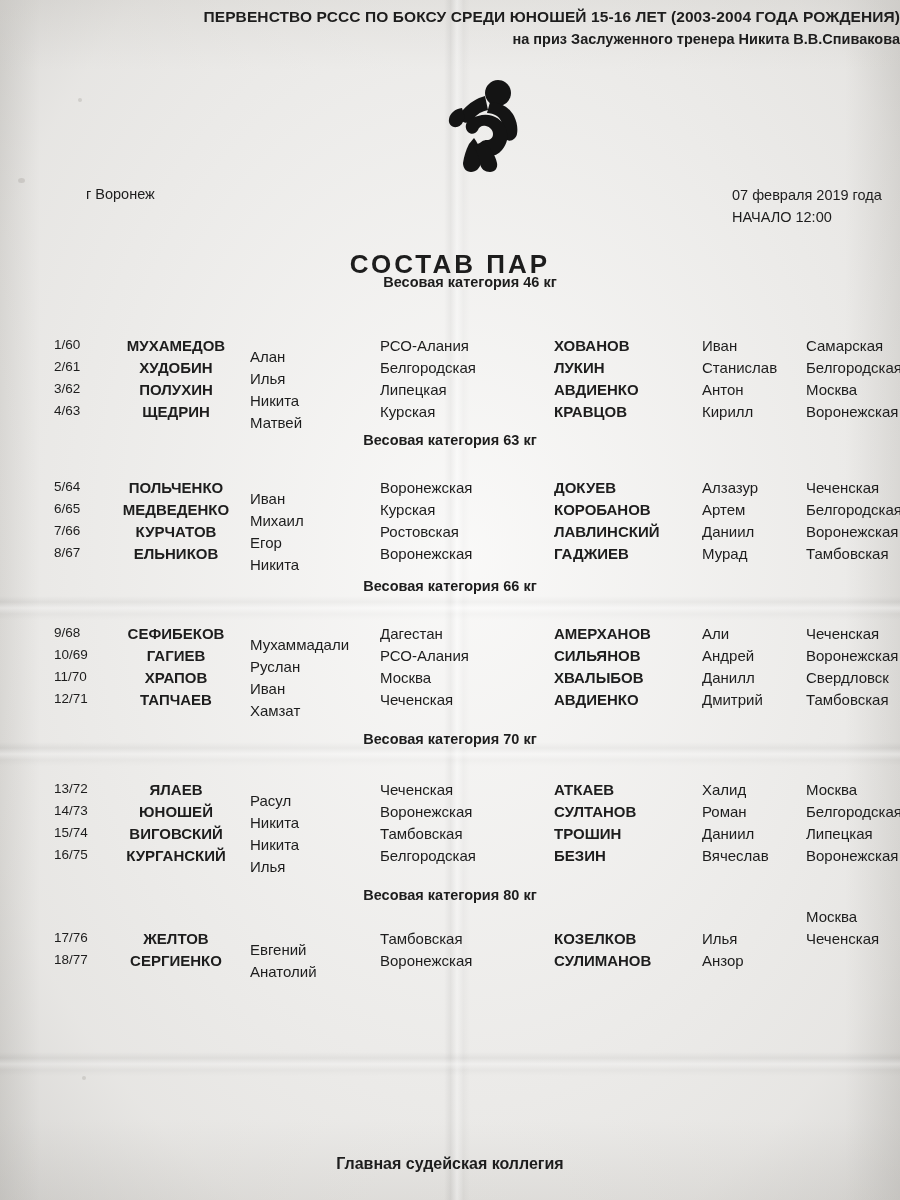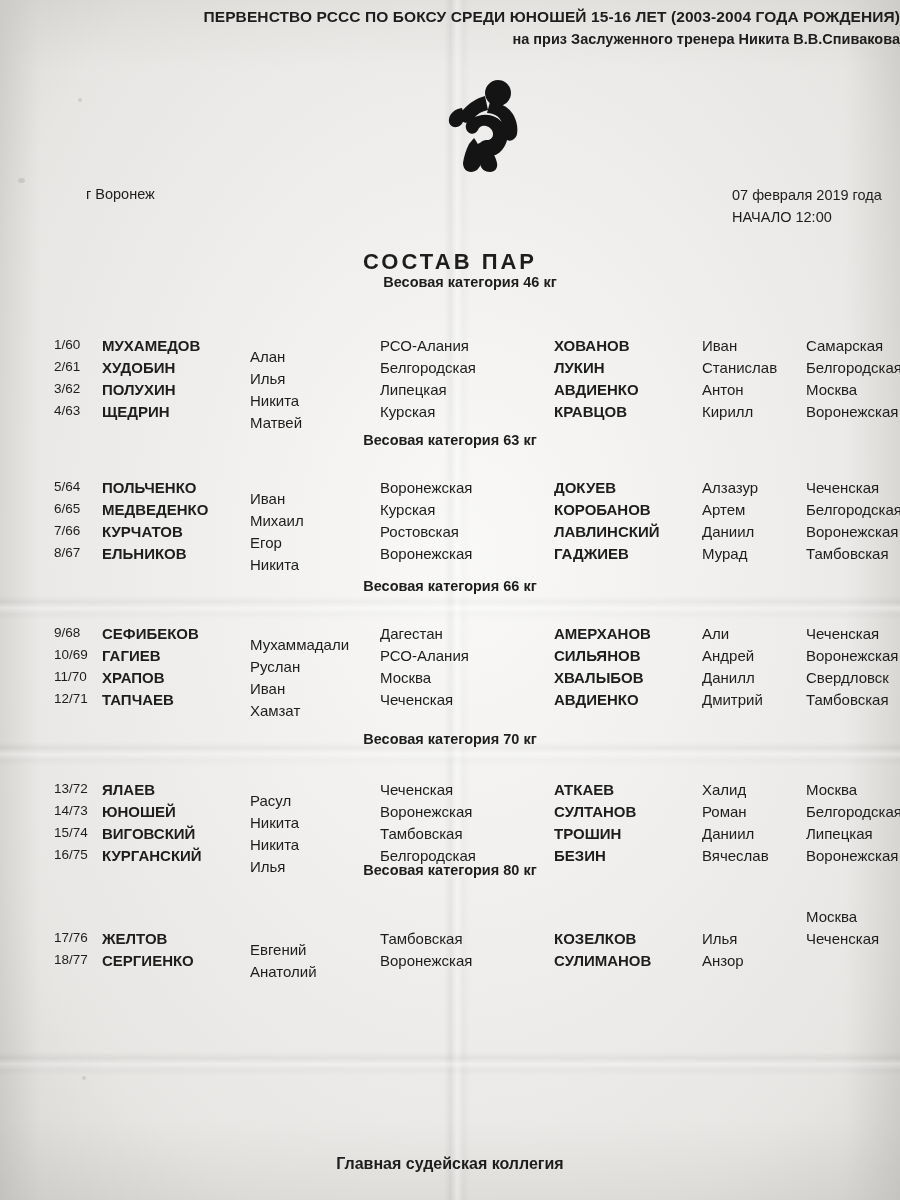--- a/index.html
+++ b/index.html
@@ -84,41 +84,41 @@
     font-size: 14.5px;
     line-height: 22px;
   }
 
   .title {
     position: absolute;
     left: 0;
     right: 0;
     top: 249px;
     text-align: center;
-    font-size: 22px;
+    font-size: 26px;
     font-weight: bold;
     letter-spacing: 3px;
   }
 
   .cat {
     position: absolute;
     left: 0;
     right: 0;
     text-align: center;
     font-size: 14.5px;
     font-weight: bold;
   }
 
   .row {
     position: absolute;
     font-size: 15px;
     white-space: nowrap;
   }
   .c-num   { position: absolute; left: 0;    width: 52px; font-size: 13.5px; text-align: left; }
-  .c-red   { position: absolute; left: 48px; width: 148px; font-weight: bold; }
+  .c-red   { position: absolute; left: 48px; width: 148px; font-weight: bold; text-align: center; }
   .c-rname { position: absolute; left: 196px; width: 140px; margin-top: 11px; }
   .c-rreg  { position: absolute; left: 326px; width: 195px; }
   .c-blue  { position: absolute; left: 500px; width: 148px; font-weight: bold; }
   .c-bname { position: absolute; left: 648px; width: 106px; }
   .c-breg  { position: absolute; left: 752px; width: 150px; }
 
   .footer {
     position: absolute;
     left: 0;
     right: 0;
@@ -319,21 +319,21 @@
   <div class="row" style="left:54px;top:847px;width:830px;">
     <span class="c-num">16/75</span>
     <span class="c-red">КУРГАНСКИЙ</span>
     <span class="c-rname">Илья</span>
     <span class="c-rreg">Белгородская</span>
     <span class="c-blue">БЕЗИН</span>
     <span class="c-bname">Вячеслав</span>
     <span class="c-breg">Воронежская</span>
   </div>
 
-  <div class="cat" style="top:862px;">Весовая  категория 80 кг</div>
+  <div class="cat" style="top:887px;">Весовая  категория 80 кг</div>
   <div class="row" style="left:54px;top:930px;width:830px;">
     <span class="c-num">17/76</span>
     <span class="c-red">ЖЕЛТОВ</span>
     <span class="c-rname">Евгений</span>
     <span class="c-rreg">Тамбовская</span>
     <span class="c-blue">КОЗЕЛКОВ</span>
     <span class="c-bname">Илья</span>
     <span class="c-breg" style="top:-22px;">Москва</span>
   </div>
   <div class="row" style="left:54px;top:952px;width:830px;">

